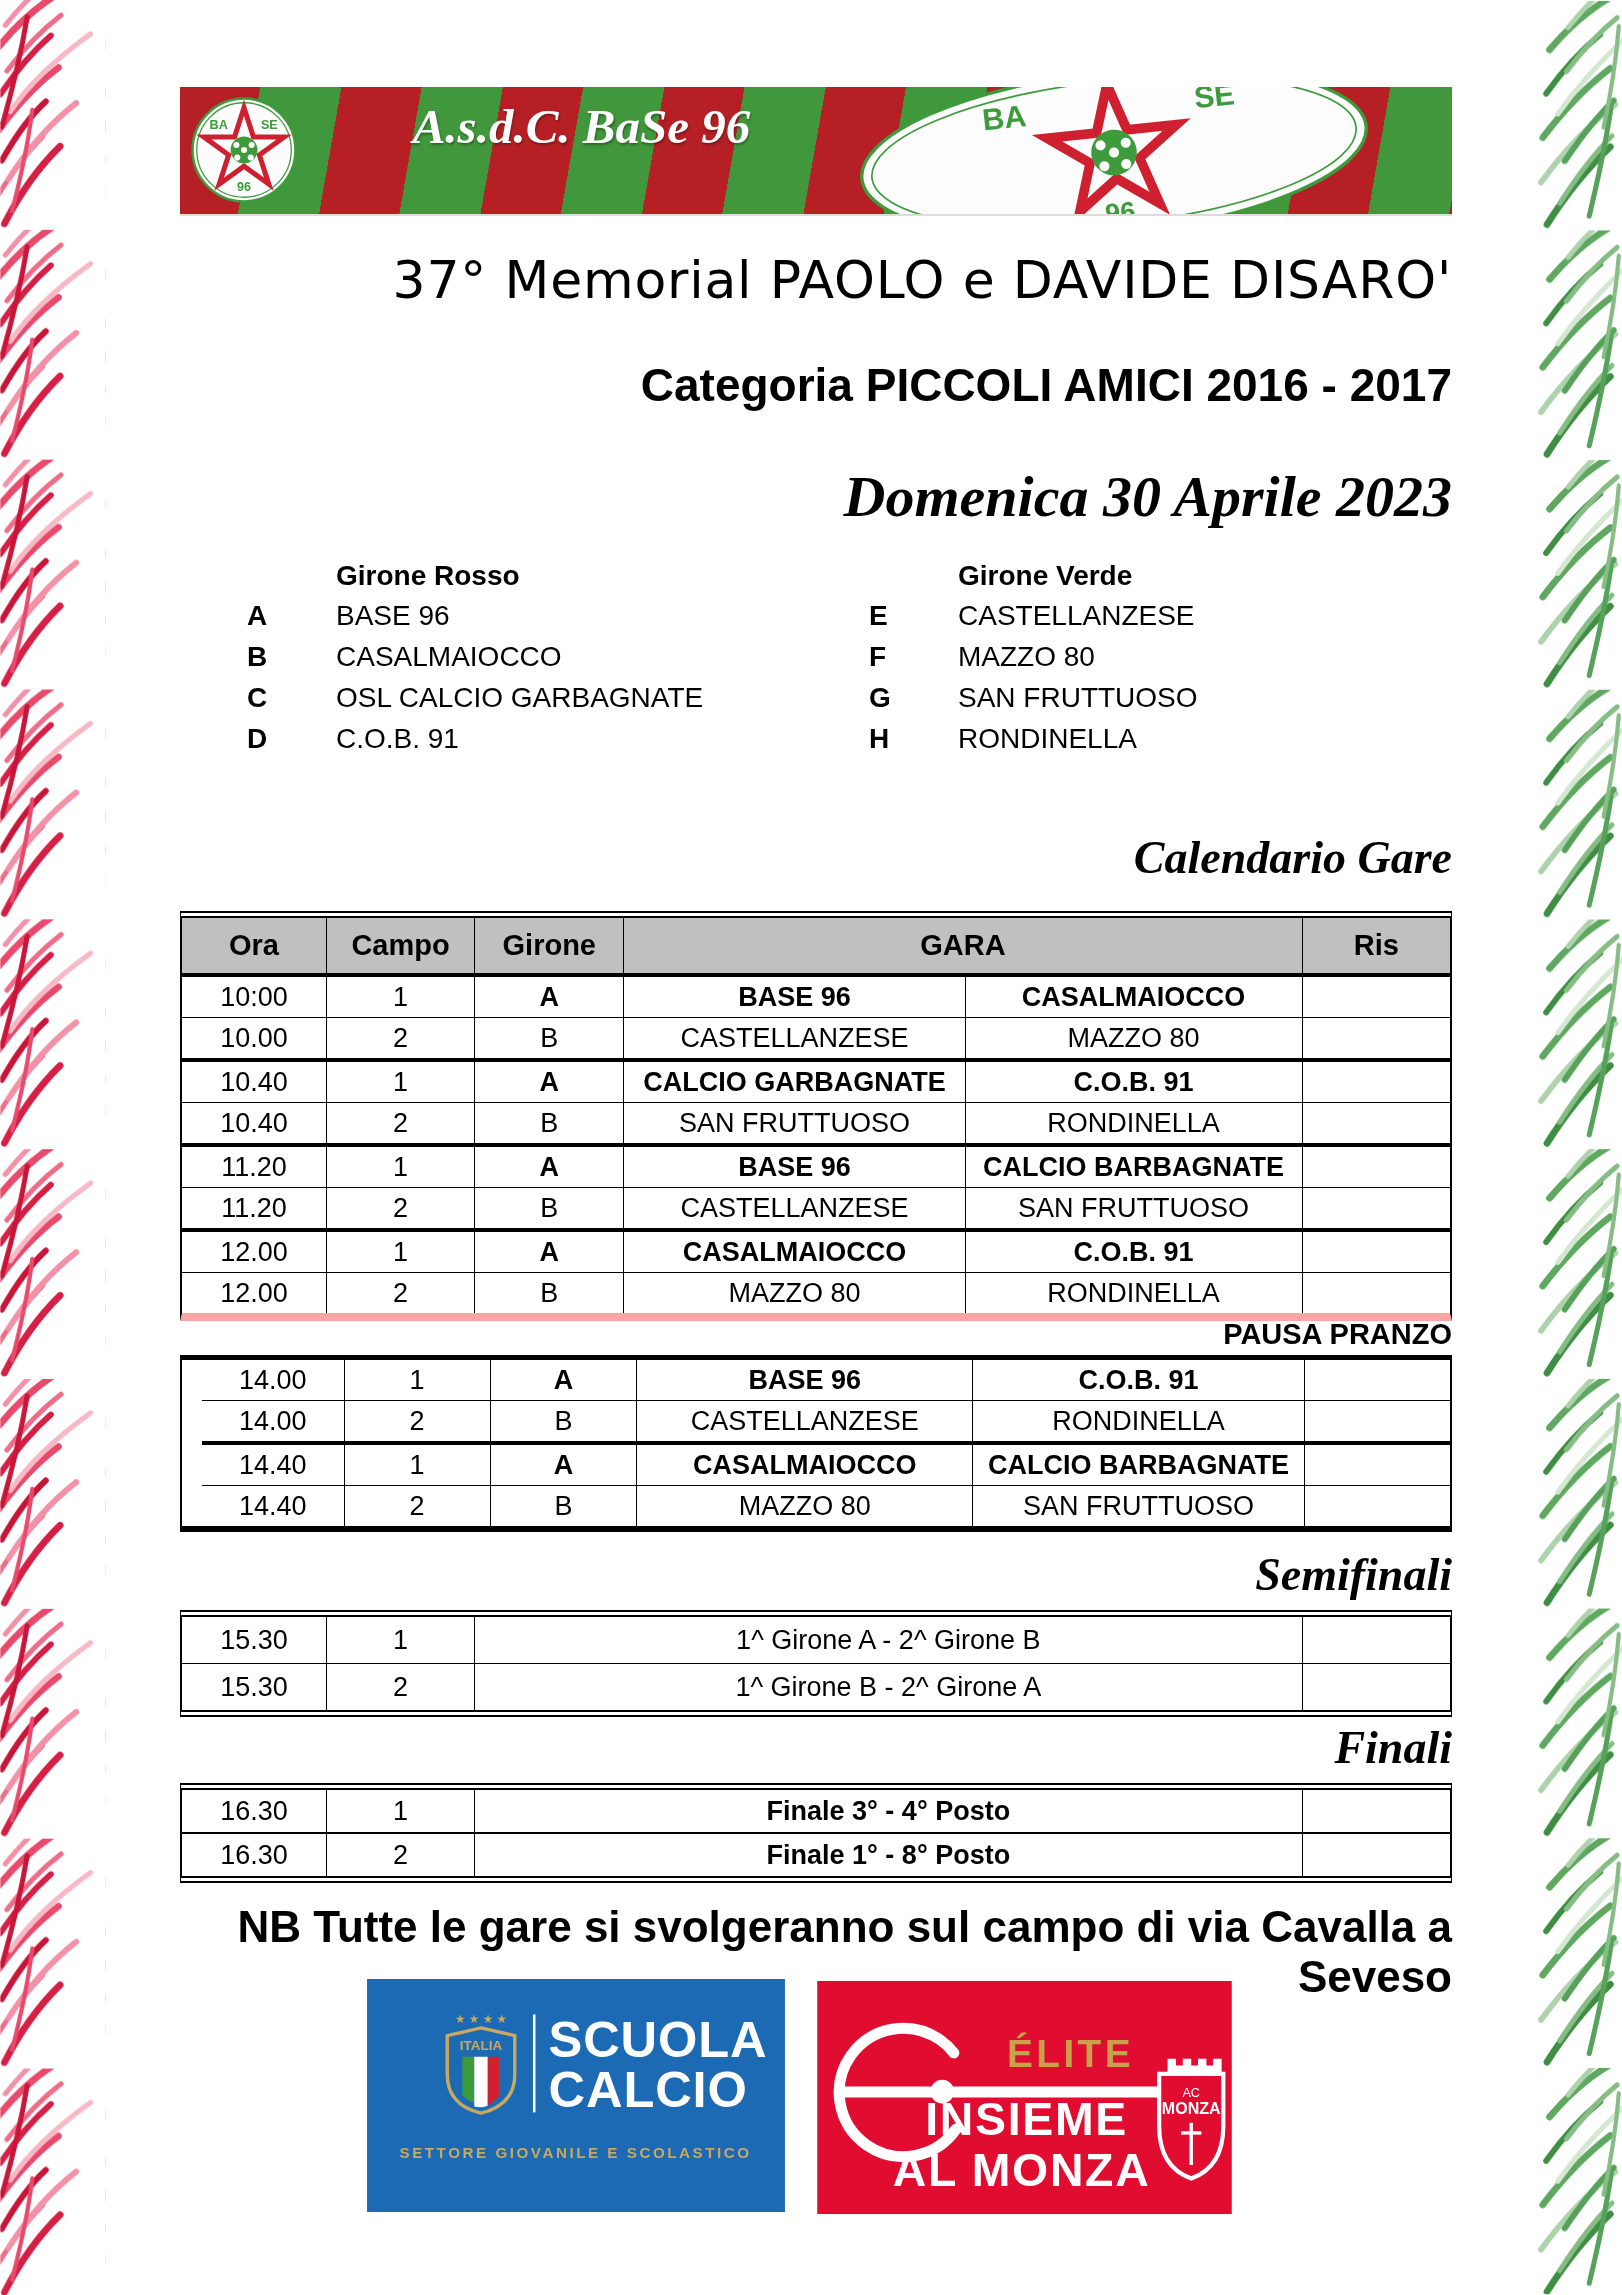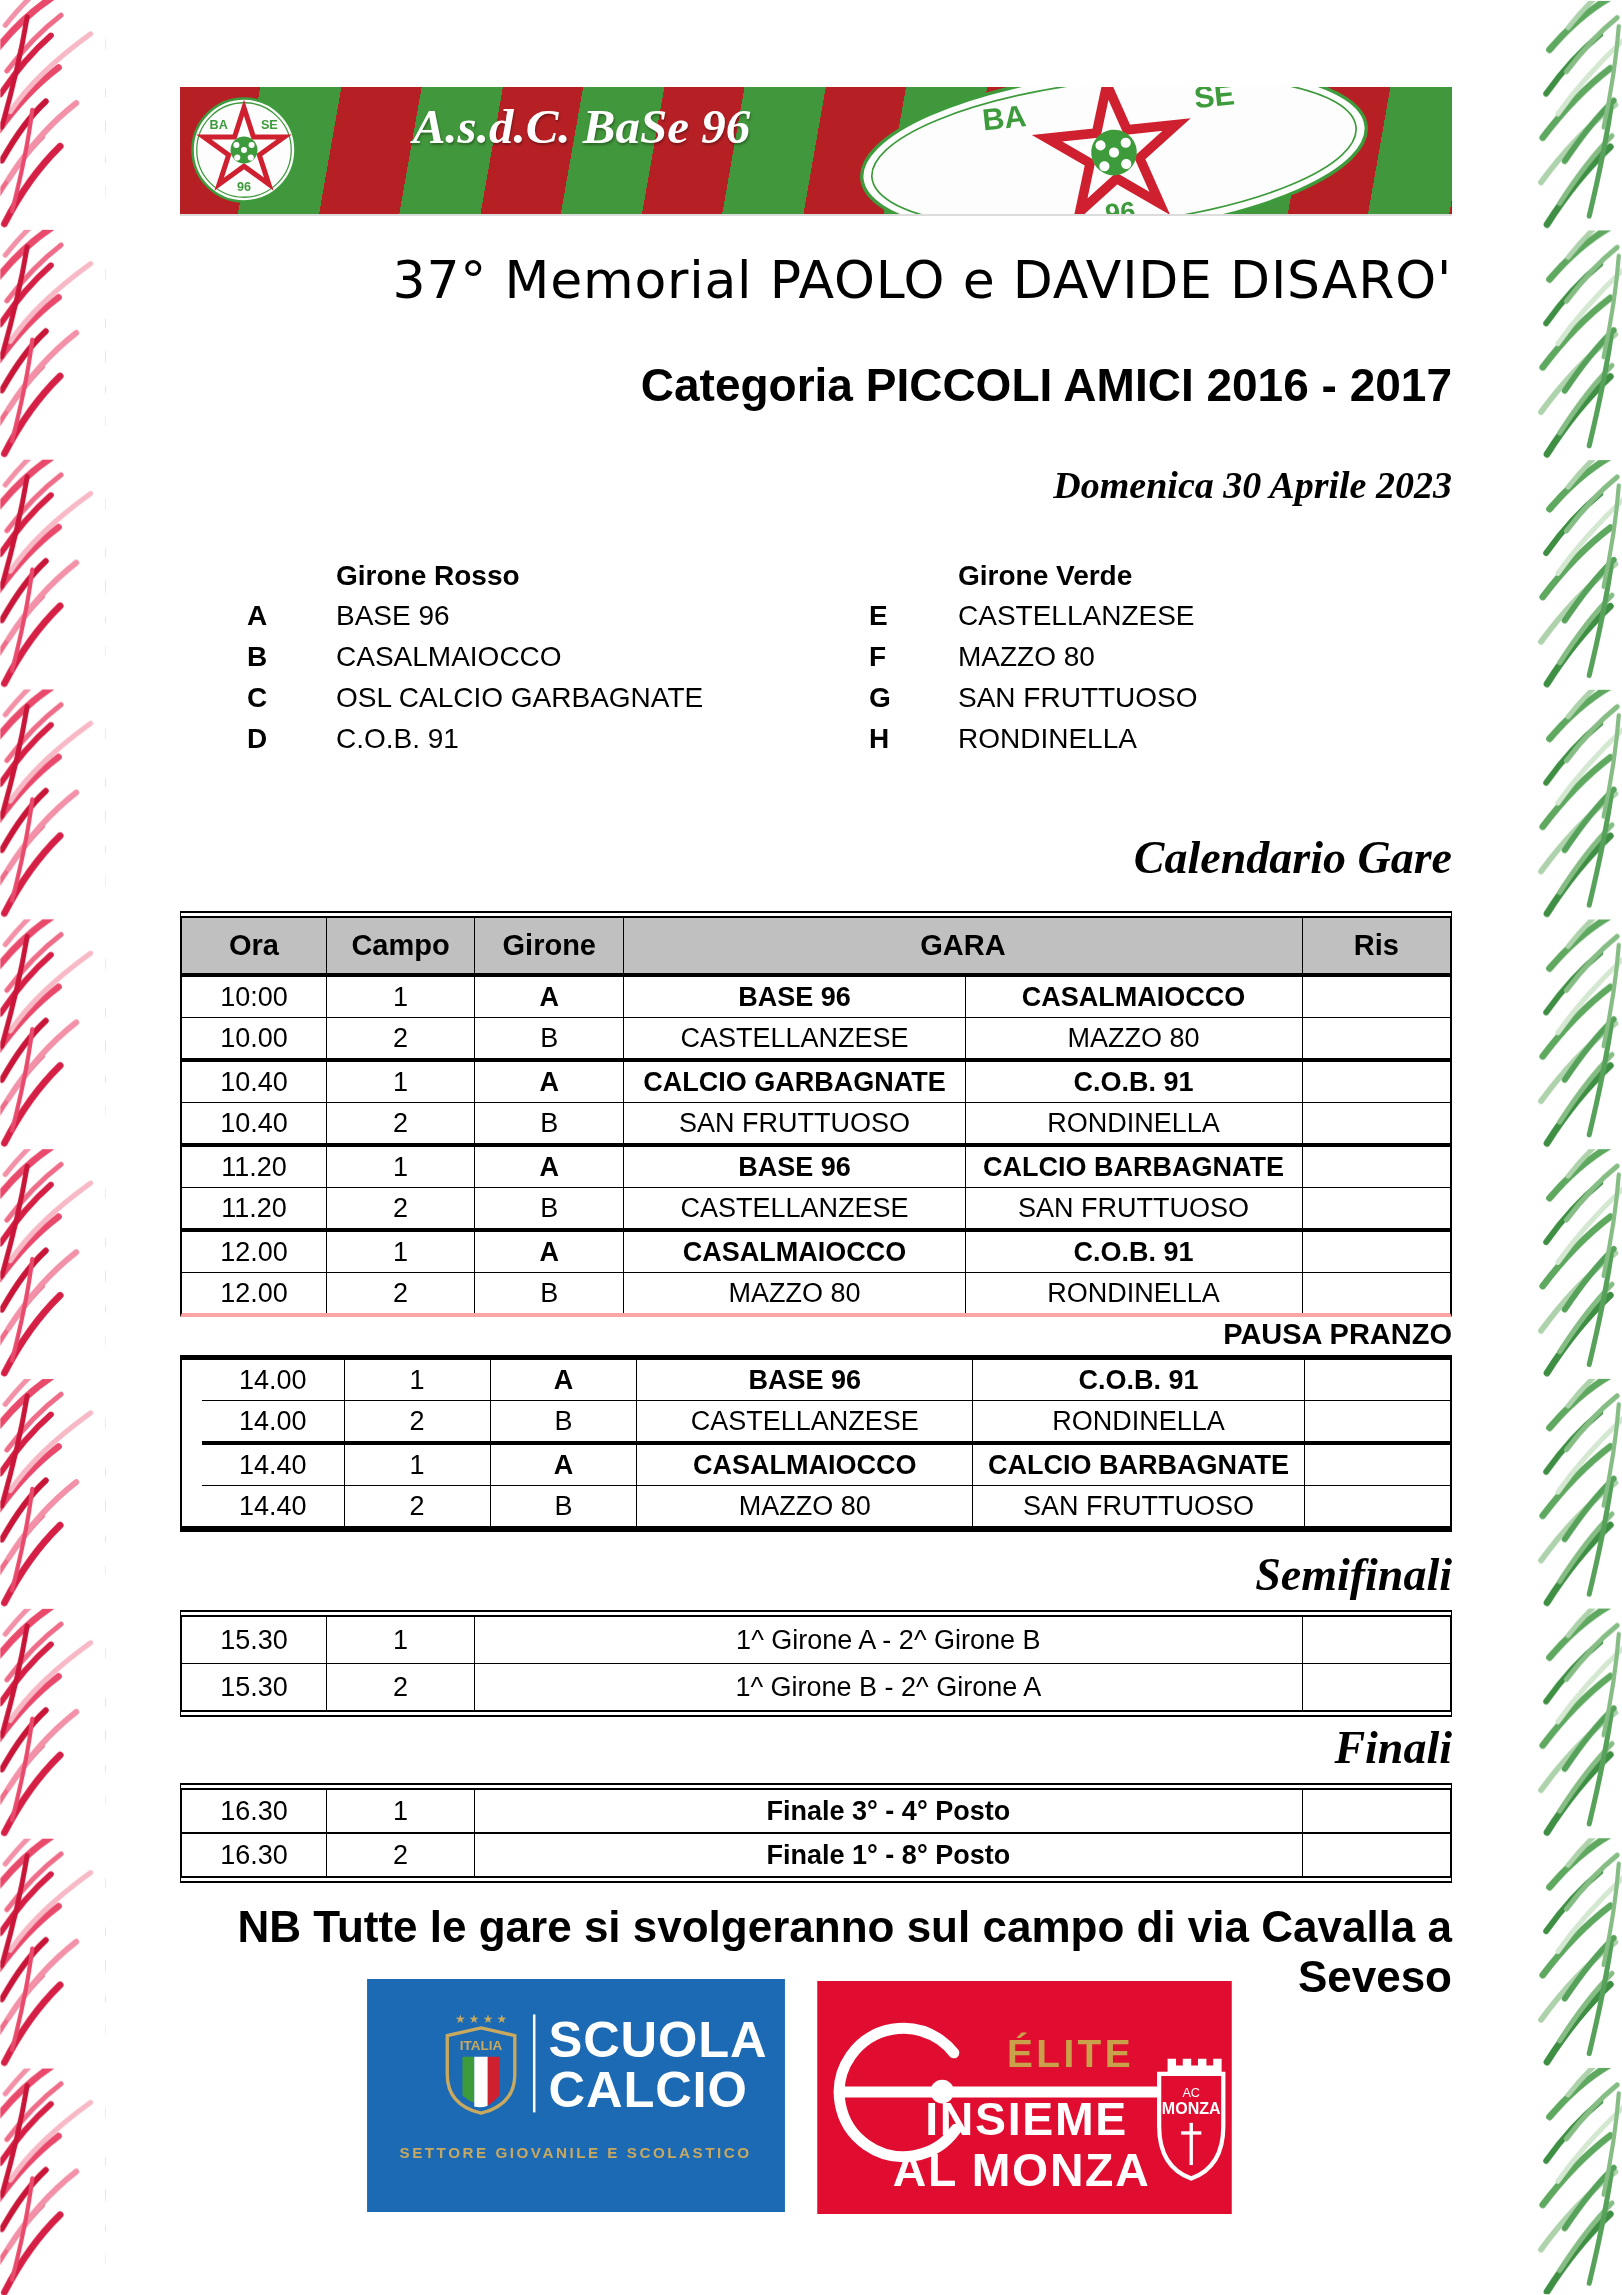--- a/index.html
+++ b/index.html
@@ -18,41 +18,41 @@
              text-shadow:0.8px 1.7px 2.5px rgba(0,0,0,.35);}
   #club-name .l1{font-size:49px;}
   #club-name .l2{font-size:42px;}
   .badge-small{position:absolute;left:10px;top:9.3px;}
   .badge-large{position:absolute;left:672px;top:-18.6px;transform:rotate(-6deg);}
 
   
   .centered{position:absolute;left:180px;width:1272px;text-align:right;}
   #title{top:250px;font-family:"DejaVu Sans",sans-serif;font-size:52px;letter-spacing:0.8px;}
   #subtitle{top:358px;font-size:46px;font-weight:bold;}
-  #date-line{top:463px;font-family:"Liberation Serif",serif;font-style:italic;font-weight:bold;font-size:38px;}
+  #date-line{top:463px;font-family:"Liberation Serif",serif;font-style:italic;font-weight:bold;font-size:58px;}
   .serif-head{font-family:"Liberation Serif",serif;font-style:italic;font-weight:bold;font-size:46px;}
   #head-calendario{top:831px;}
   #head-semifinali{top:1548px;}
   #head-finali{top:1721px;}
   #pausa{top:1318px;font-size:29px;font-weight:bold;}
   #note{top:1902px;font-size:44px;font-weight:bold;}
 
   
   #groups{position:absolute;left:180px;top:556px;width:1272px;font-size:28px;}
   .group-col{position:absolute;top:0;}
   #group-col-rosso{left:67px;}
   #group-col-verde{left:689px;}
   .g-head{font-weight:bold;margin-left:89px;height:39px;display:flex;align-items:center;}
   .g-row{display:flex;height:41px;align-items:center;}
   .g-key{width:89px;font-weight:bold;}
 
   
   .sched{position:absolute;left:180px;width:1272px;box-sizing:border-box;
          border-left:2.5px solid #000;border-right:2.5px solid #000;background:#fff;}
-  #table-morning{top:911px;border-top:7.6px double #000;border-bottom:4px solid #fca5a5;}
+  #table-morning{top:911px;border-top:7.6px double #000;border-bottom:8px solid #fca5a5;}
   #table-afternoon{top:1355px;border-top:5px solid #000;border-bottom:6px solid #000;padding-left:20px;}
   #table-semifinali{top:1610px;border-top:7.6px double #000;border-bottom:7.6px double #000;}
   #table-finali{top:1783px;border-top:7.6px double #000;border-bottom:7.6px double #000;}
   .t-head{display:grid;grid-template-columns:172fr 176fr 177fr 805fr 175fr;height:55px;
           background:#c0c0c0;border-bottom:4.2px solid #000;font-weight:bold;font-size:29px;}
   .t-row{display:grid;grid-template-columns:172fr 176fr 177fr 405fr 400fr 175fr;height:40px;font-size:27px;}
   .t-row.special{grid-template-columns:172fr 176fr 982fr 175fr;height:46px;}
   #table-finali .t-row.special{height:42px;}
   .t-row + .t-row{border-top:1.7px solid #000;}
   #table-finali .t-row + .t-row{border-top:2.5px solid #000;}

